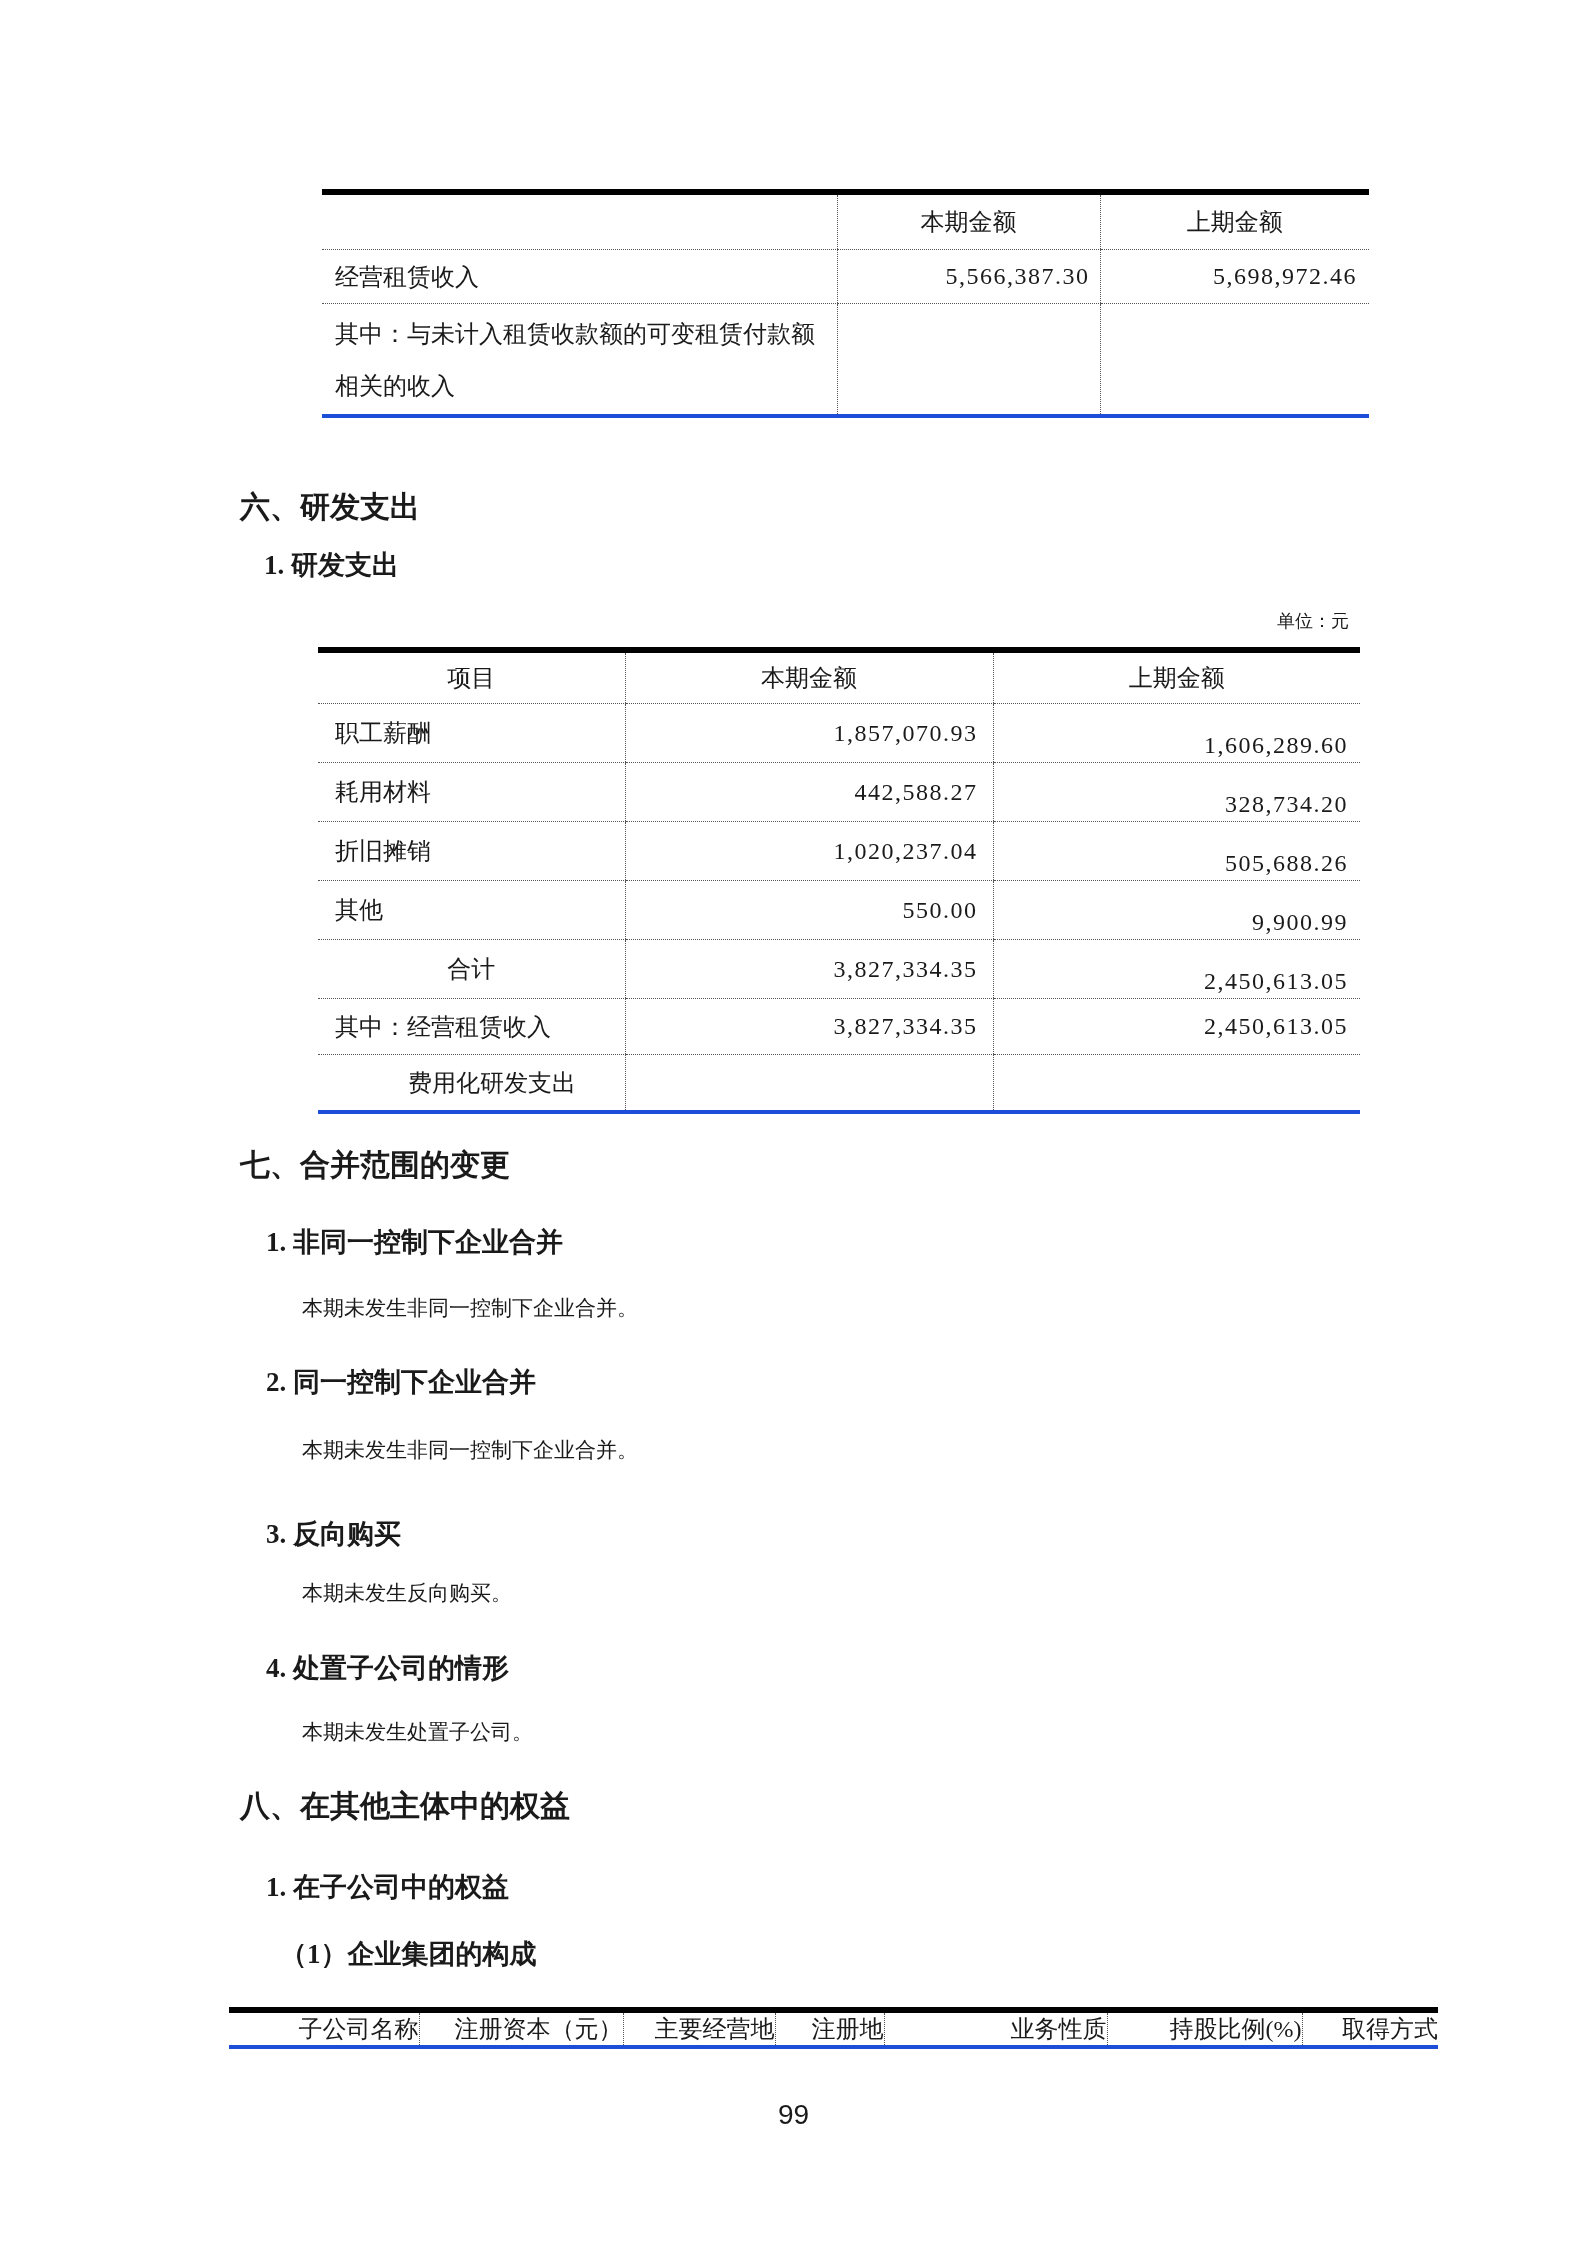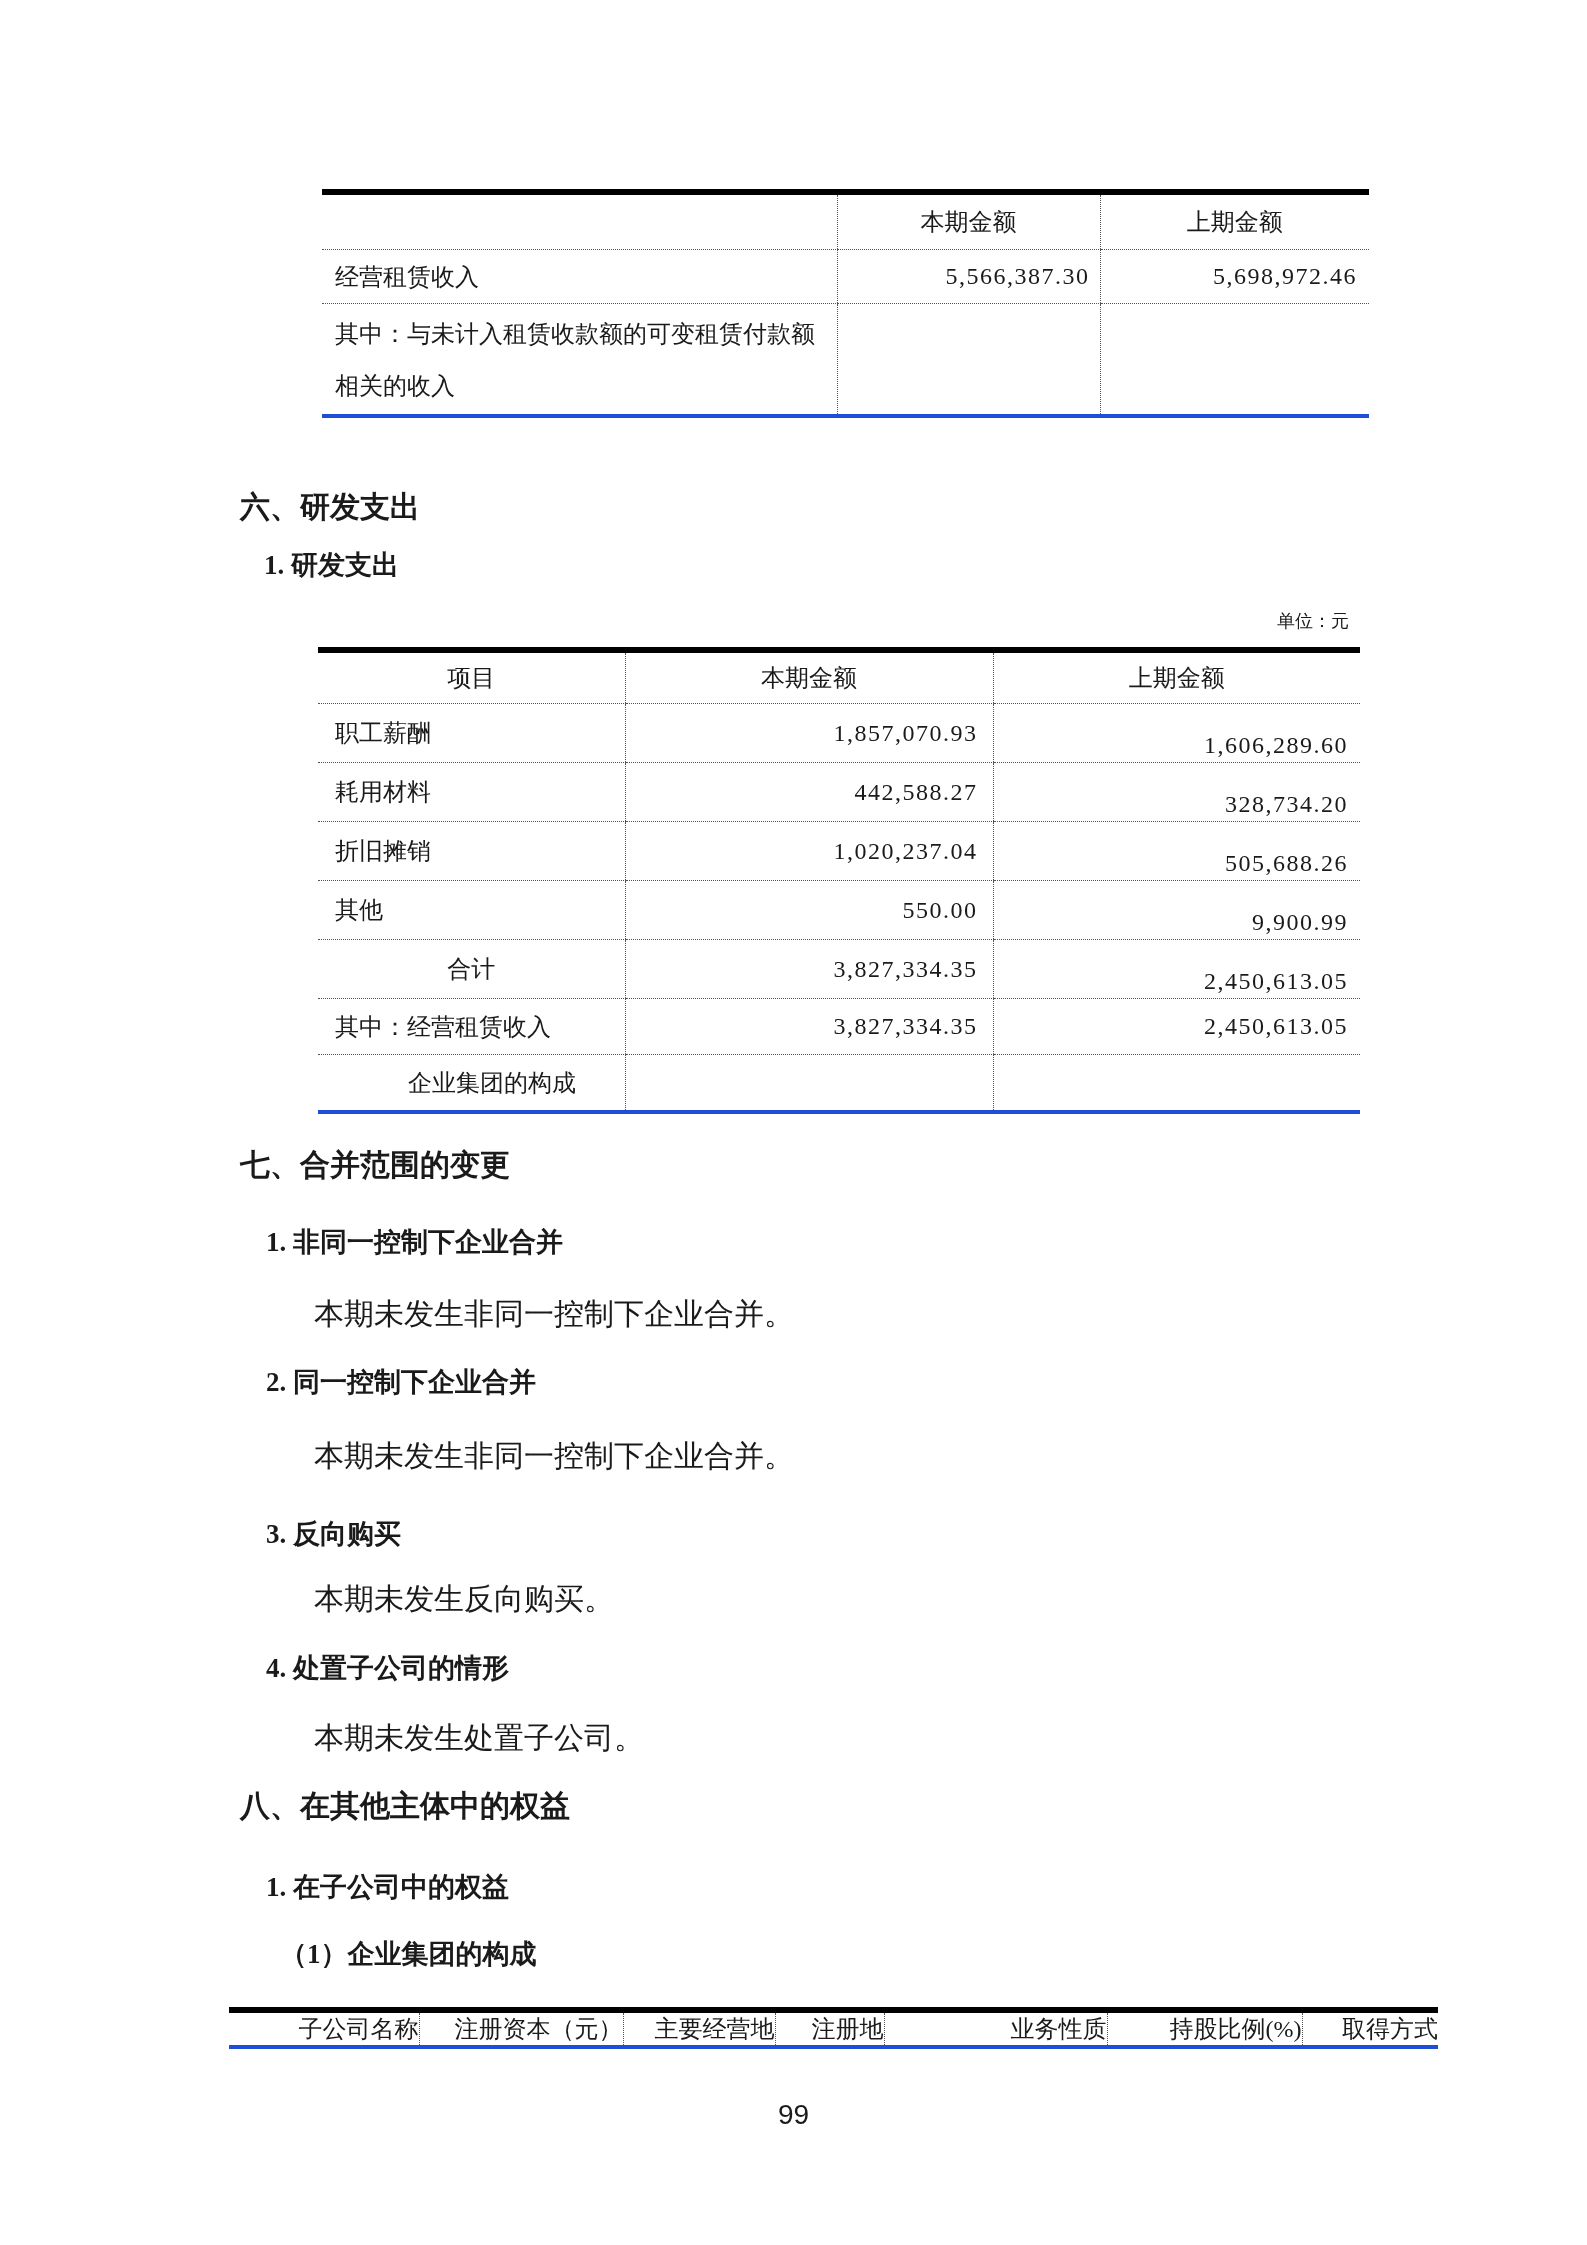--- a/index.html
+++ b/index.html
@@ -53,21 +53,21 @@
   .t2 tr.row td.pri.low { vertical-align: bottom; padding-bottom: 3px; }
 
   
   .t3 { left: 229px; top: 2007px; width: 1209px; }
   .t3 td { height: 31px; text-align: right; font-size: 24px; }
 
   
   .abs  { position: absolute; line-height: 1.2; white-space: nowrap; }
   .h1   { font-size: 30px; font-weight: bold; }
   .h2   { font-size: 27px; font-weight: bold; }
-  .para { font-size: 30px; margin-left: 12px; }
+  .para { font-size: 21px; }
   .unit { font-size: 18px; }
 
   .pageno {
     position: absolute;
     left: 0; top: 2086px; width: 1587px;
     text-align: center;
     font-size: 28px;
     font-family: "Liberation Sans", "DejaVu Sans", sans-serif;
     margin-top: 13px;
   }
@@ -143,21 +143,21 @@
         <td class="lbl center">合计</td>
         <td class="vline num cur">3,827,334.35</td>
         <td class="vline num pri low">2,450,613.05</td>
       </tr>
       <tr class="row hline">
         <td class="lbl">其中：经营租赁收入</td>
         <td class="vline num cur">3,827,334.35</td>
         <td class="vline num pri">2,450,613.05</td>
       </tr>
       <tr class="row">
-        <td class="lbl indent">企业集团的构成</td>
+        <td class="lbl indent">费用化研发支出</td>
         <td class="vline num cur"></td>
         <td class="vline num pri"></td>
       </tr>
     </tbody>
   </table>
 
   <div class="abs h1" style="left:240px; top:1147px">七、合并范围的变更</div>
 
   <div class="abs h2" style="left:266px; top:1226px">1. 非同一控制下企业合并</div>
   <div class="abs para" style="left:302px; top:1296px">本期未发生非同一控制下企业合并。</div>

